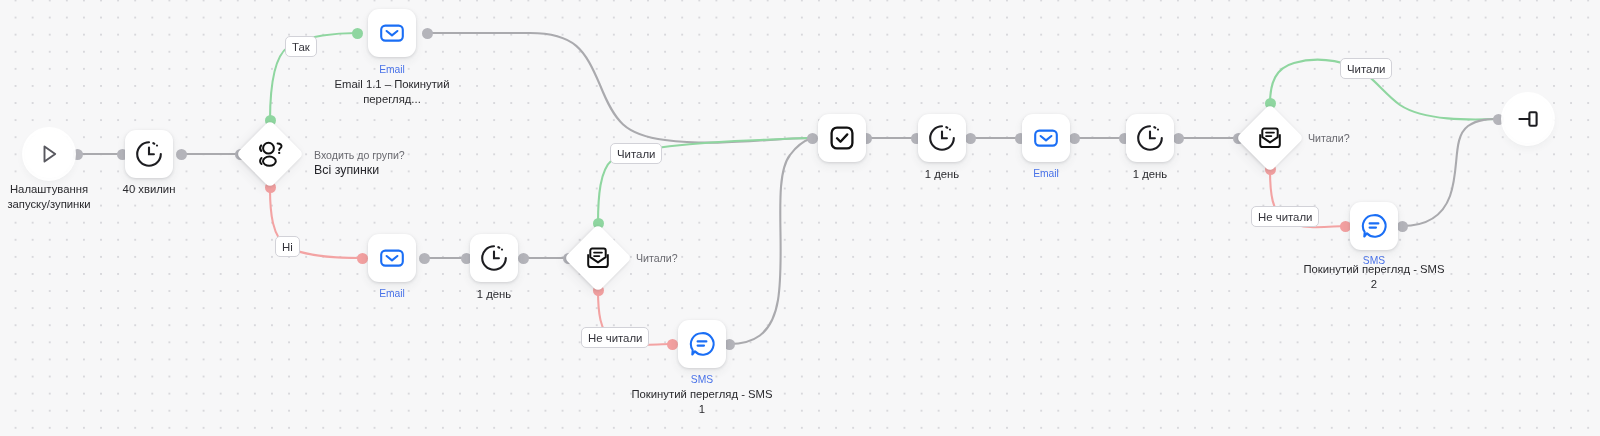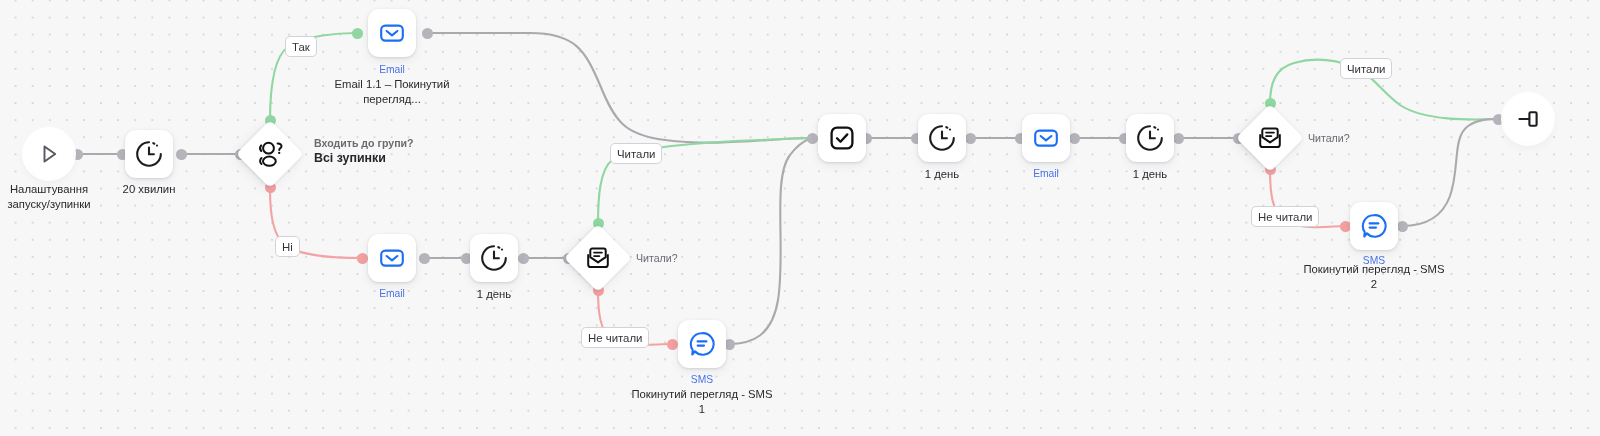--- a/index.html
+++ b/index.html
@@ -189,39 +189,39 @@
     <div class="box-node">
       <span>
         <svg class="ic" width="30" height="30" viewBox="0 0 30 30">
           <path d="M15 3.2 A11.8 11.8 0 1 0 26.8 15" fill="none" stroke="#1d1d21" stroke-width="2.1" stroke-linecap="round"></path>
           <path d="M19.3 4.2 A11.8 11.8 0 0 1 23 6.6" fill="none" stroke="#1d1d21" stroke-width="2.1" stroke-linecap="round" stroke-dasharray="1.1 3.3"></path>
           <path d="M15 8.6 L15 15.3 L19.9 15.3" fill="none" stroke="#1d1d21" stroke-width="2.1" stroke-linecap="round"></path>
         </svg>
       </span>
     </div>
   </div>
-  <div class="node-caption" style="left:86px;top:182px;width:126px;">20 хвилин</div>
+  <div class="node-caption" style="left:86px;top:182px;width:126px;">40 хвилин</div>
 
   <div class="node" style="left:246px;top:130px;">
     <div class="diamond-node">
       <div class="diamond-inner">
         <span>
           <svg class="ic" width="32" height="28" viewBox="0 0 32 28">
             <circle cx="14.5" cy="8.2" r="5.4" fill="none" stroke="#111" stroke-width="2"></circle>
             <path d="M7.2 5.4 A4.3 4.3 0 0 0 7.2 11" fill="none" stroke="#111" stroke-width="2" stroke-linecap="round"></path>
             <path d="M23.6 3.4 C26.6 3.4 27.8 5.1 27.4 6.6 C26.9 8.3 25.2 8.4 25.2 10.1" fill="none" stroke="#111" stroke-width="2" stroke-linecap="round"></path>
             <circle cx="25.2" cy="12.9" r="1.15" fill="#111"></circle>
             <ellipse cx="15.4" cy="21.2" rx="6.4" ry="4.6" fill="none" stroke="#111" stroke-width="2"></ellipse>
             <path d="M7.5 18 A3.9 3.9 0 0 0 7.5 24" fill="none" stroke="#111" stroke-width="2" stroke-linecap="round"></path>
           </svg>
         </span>
       </div>
     </div>
   </div>
-  <div class="side-label" style="left:314px;top:136px;font-weight:bold;">
+  <div class="side-label" style="left:314px;top:148px;">
     <span>Входить до групи?</span>
     <span class="sub">Всі зупинки</span>
   </div>
 
   <div class="edge-chip" style="left:272px;top:36px;margin-left:13px;">Так</div>
   <div class="edge-chip" style="left:275px;top:236px;">Ні</div>
 
   <div class="node" style="left:368px;top:9px;">
     <div class="box-node">
       <span>

